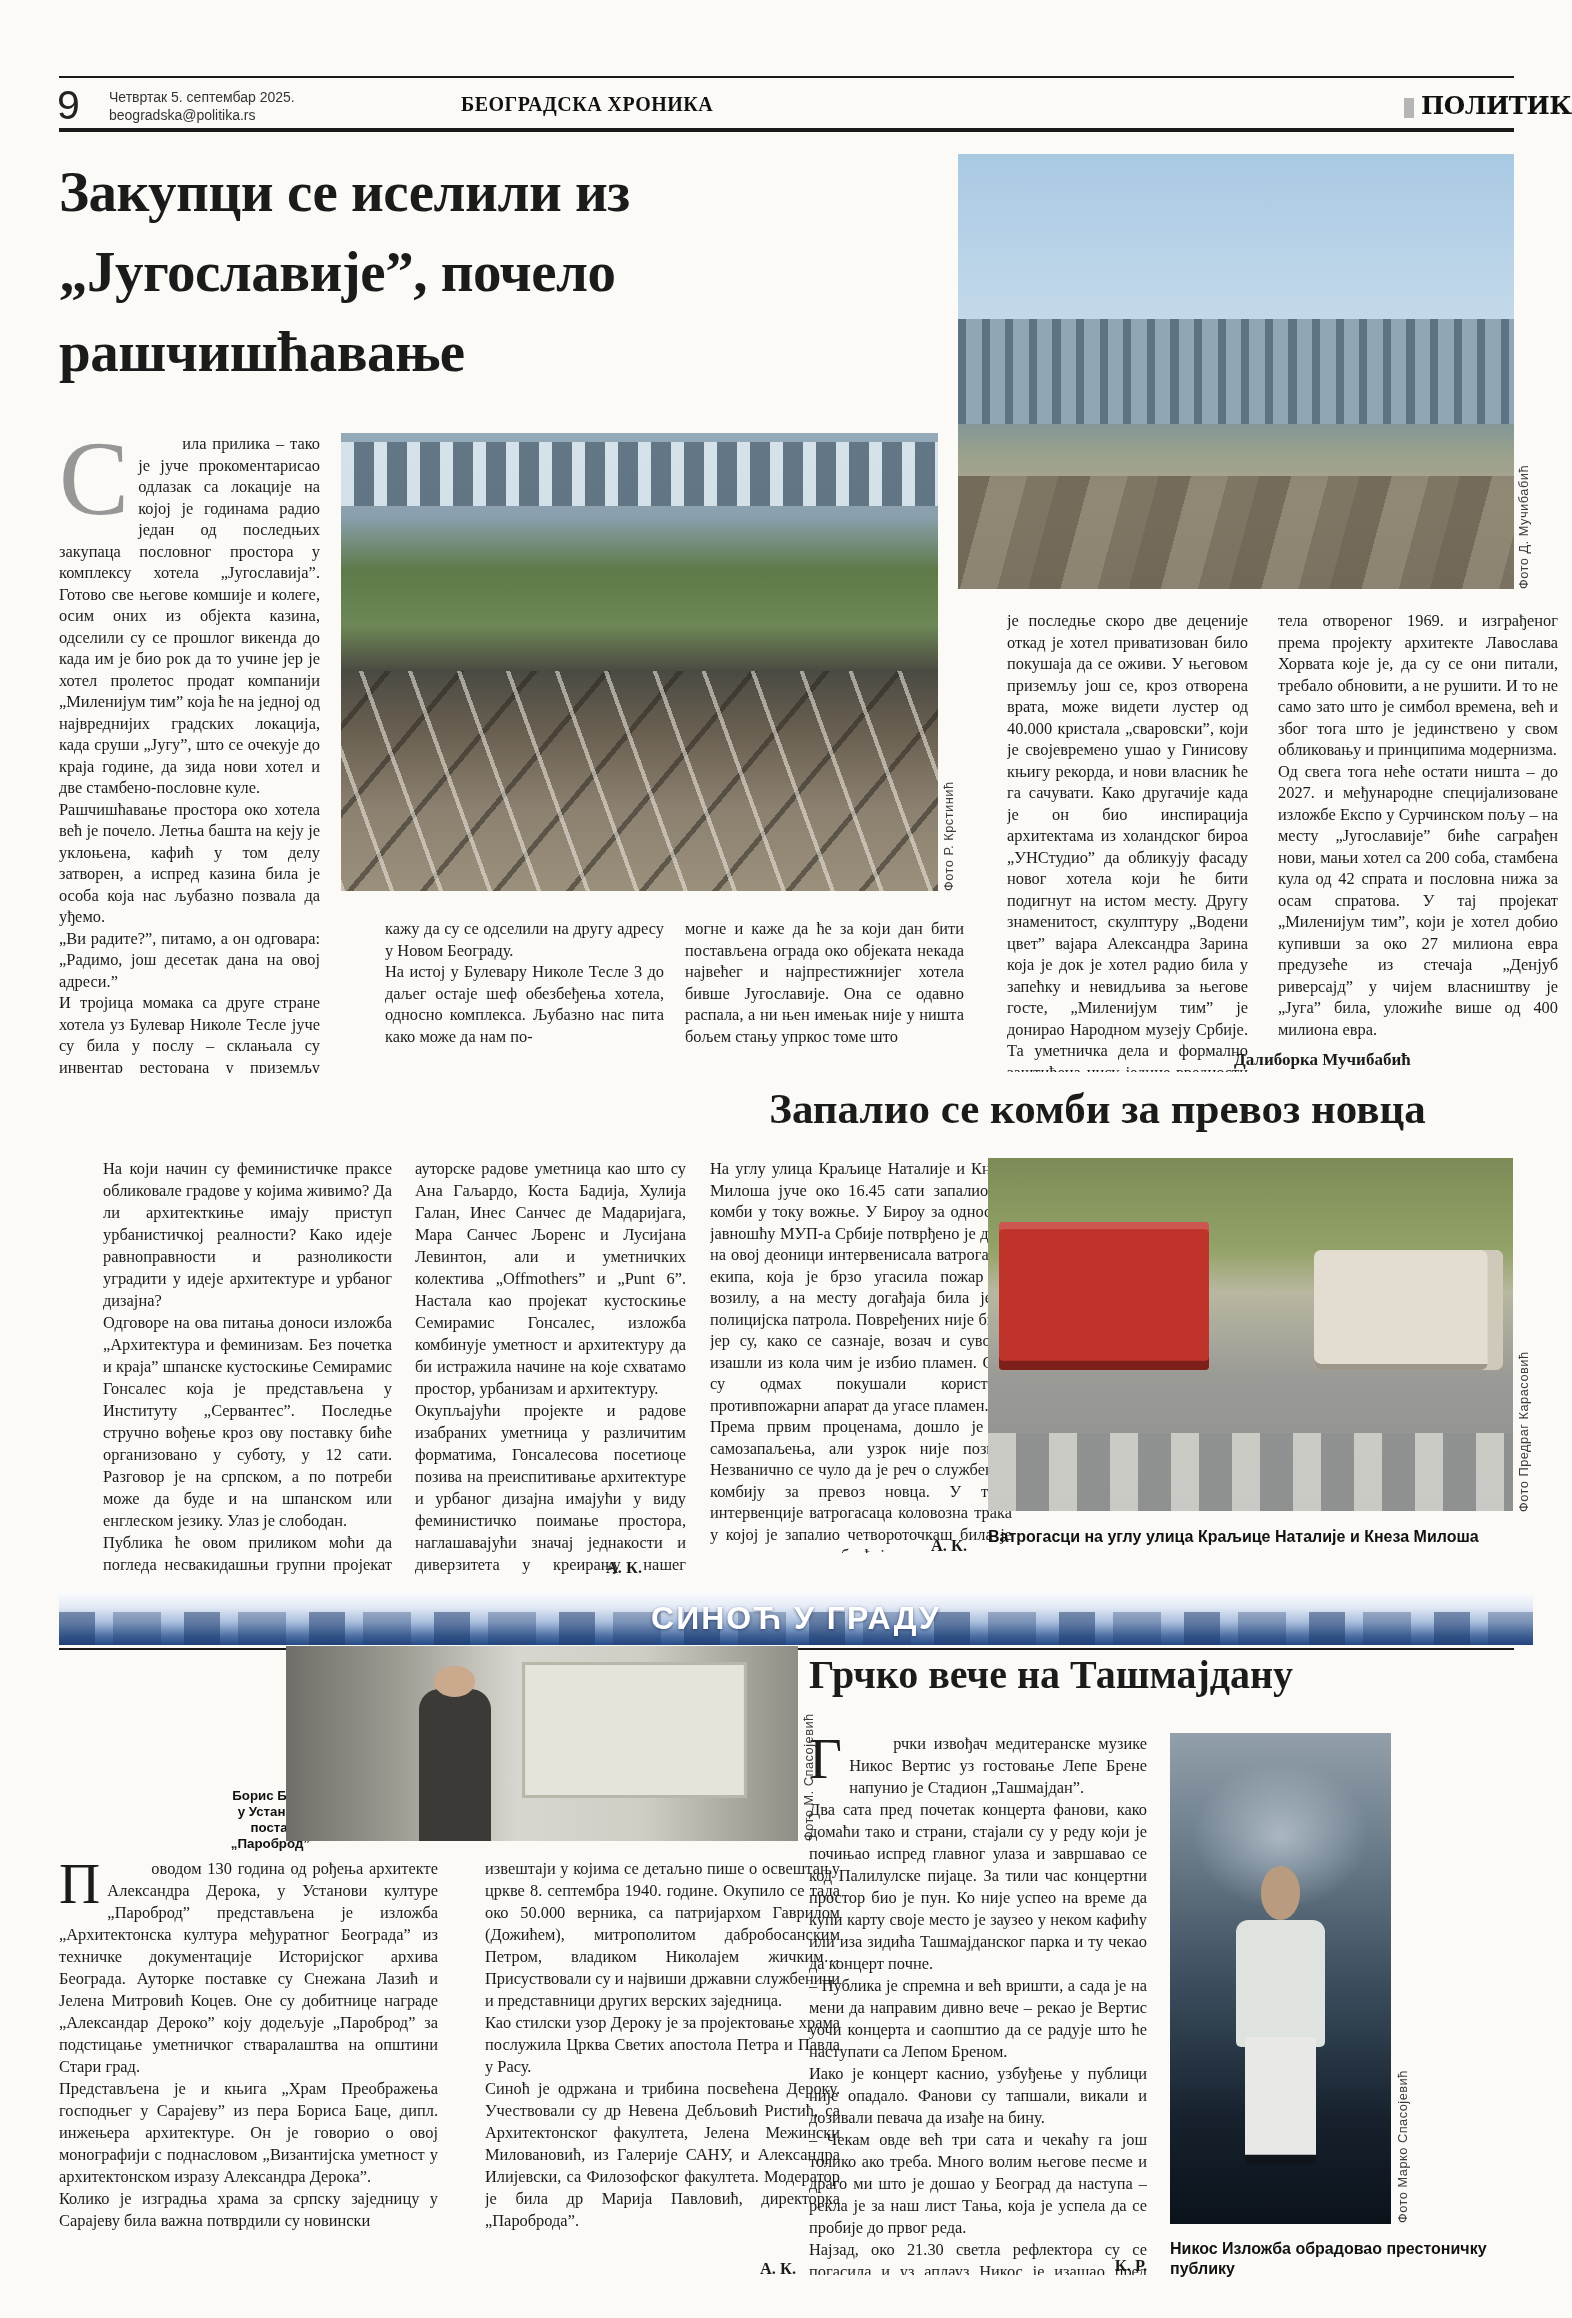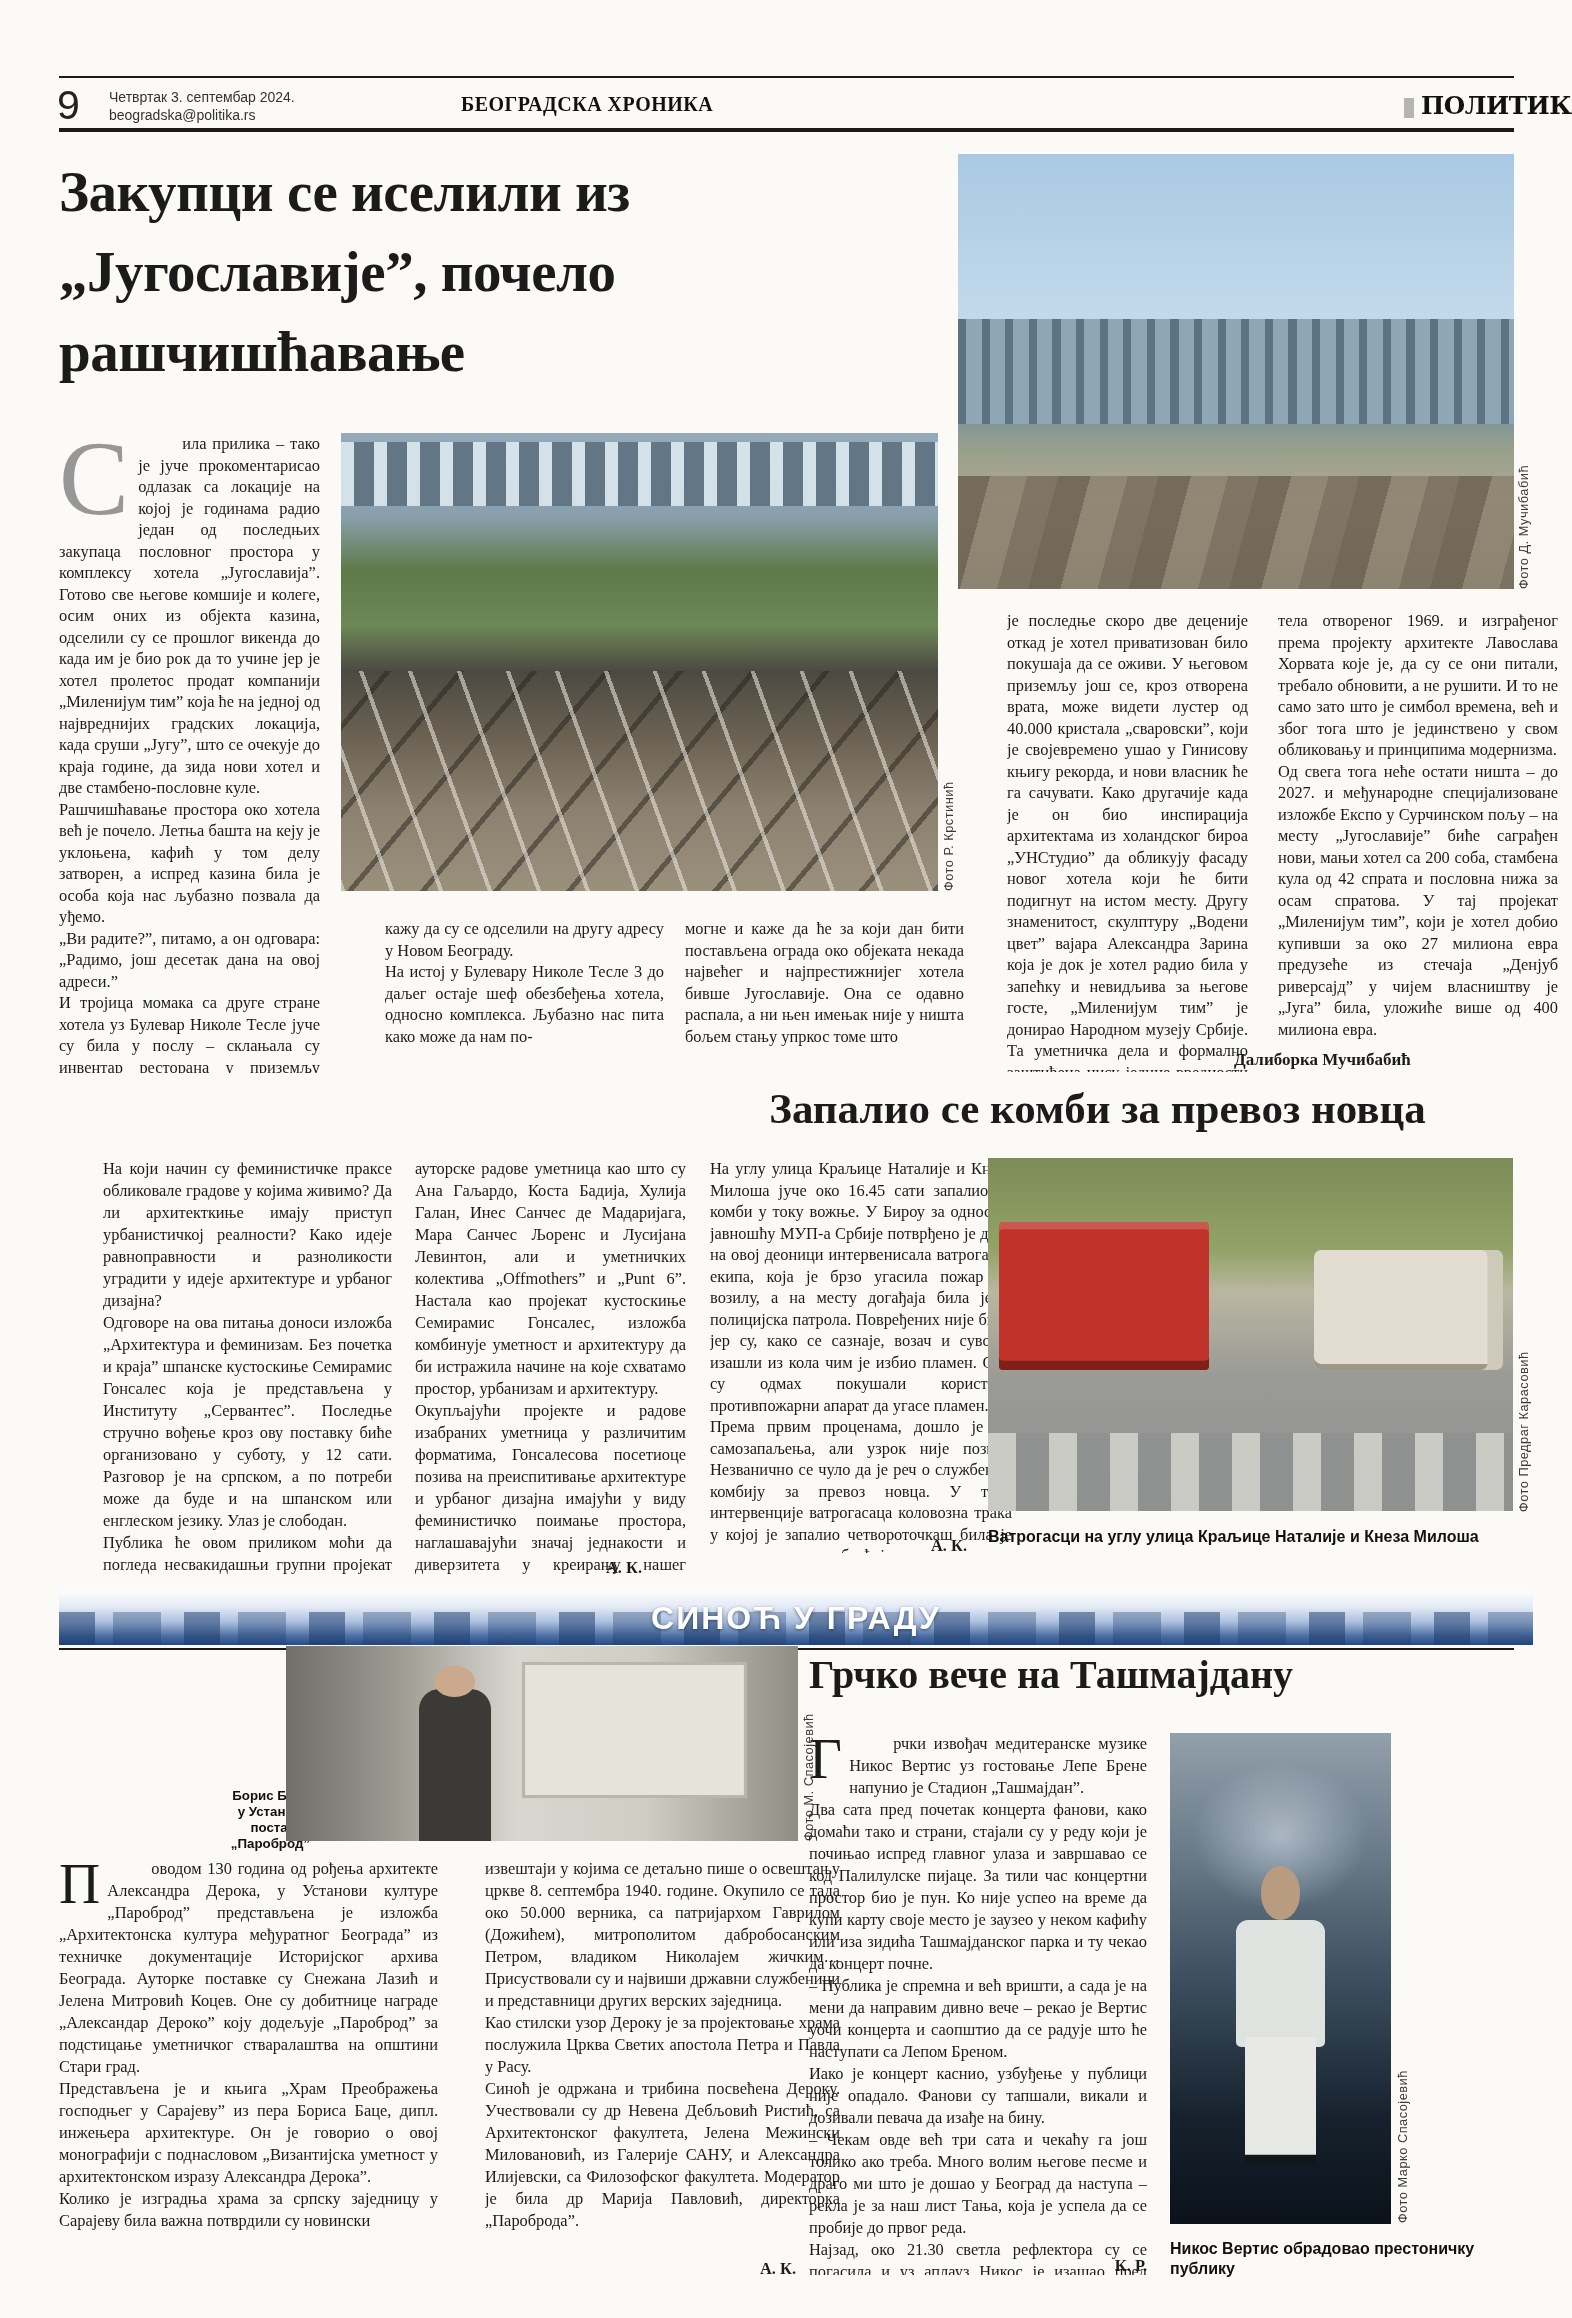--- a/index.html
+++ b/index.html
@@ -71,21 +71,21 @@
       letter-spacing:2px;text-align:center;text-shadow:0 1px 3.1px rgba(10,30,70,.6);}
 </style>
 </head>
 <body>
 
 <div id="page">
 
   <div class="abs rule" style="left:59px;top:76px;width:1455px;height:1.5px;"></div>
   <div class="abs pagenum" style="left:57px;top:82px;">9</div>
   <div class="abs dateline" style="left:109px;top:88px;width:266px;">
-    <div>Четвртак 3. септембар 2024.</div>
+    <div>Четвртак 5. септембар 2025.</div>
     <div>beogradska@politika.rs</div>
   </div>
   <div class="abs section-title" style="left:461px;top:93px;width:650px;">БЕОГРАДСКА ХРОНИКА</div>
   <div class="abs brand-box" style="left:1404px;top:98px;"></div>
   <div class="abs brand" style="left:1421px;top:91px;">ПОЛИТИКА</div>
   <div class="abs rule" style="left:59px;top:128px;width:1455px;height:3.6px;"></div>
 
   <div class="abs h-main" style="left:59px;top:152px;width:942px;">Закупци се иселили из „Југославије”, почело рашчишћавање</div>
 
   <div class="abs photo ph-hotel" style="left:958px;top:154px;width:556px;height:435px;">
@@ -176,16 +176,16 @@
   </div>
   <div class="abs sig" style="left:1045px;top:2256px;width:102px;">К. Р.</div>
 
   <div class="abs photo ph-singer" style="left:1170px;top:1733px;width:221px;height:491px;">
     <div class="glow"></div>
     <div class="headc"></div>
     <div class="shirt"></div>
     <div class="pants"></div>
   </div>
   <div class="abs credit" style="left:1395px;top:2018px;height:205px;">Фото Марко Спасојевић</div>
-  <div class="abs cap" style="left:1170px;top:2239px;width:344px;">Никос Вертис обрадовао престоничку публику</div>
+  <div class="abs cap" style="left:1170px;top:2239px;width:344px;">Никос Изложба обрадовао престоничку публику</div>
 
 </div>
 
 
 </body></html>

